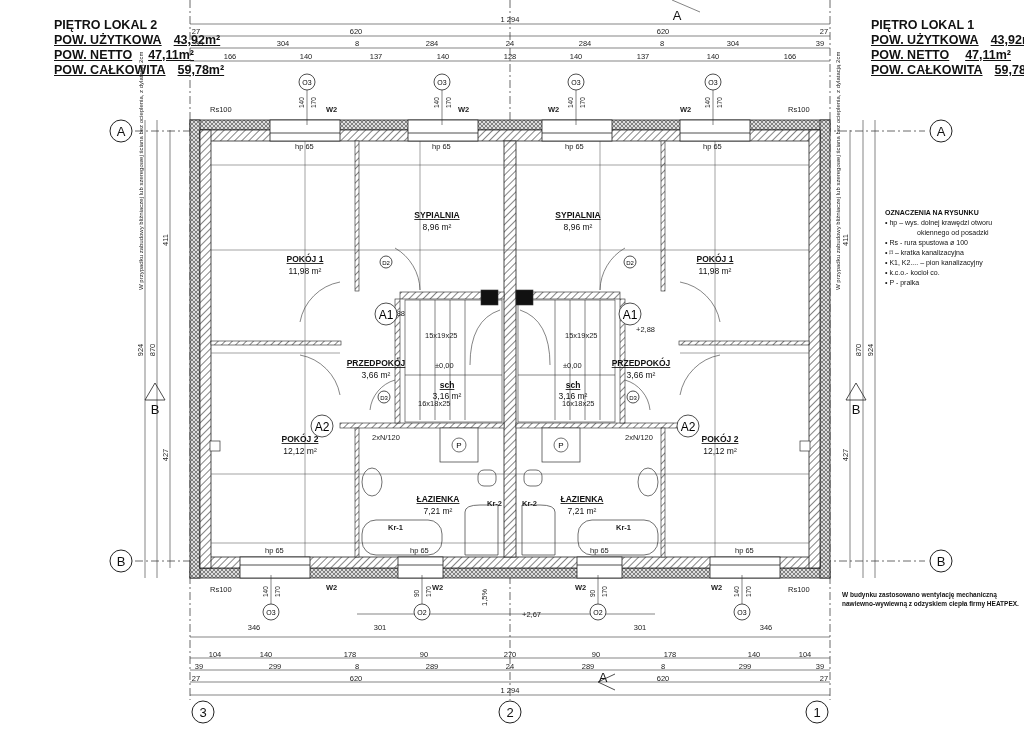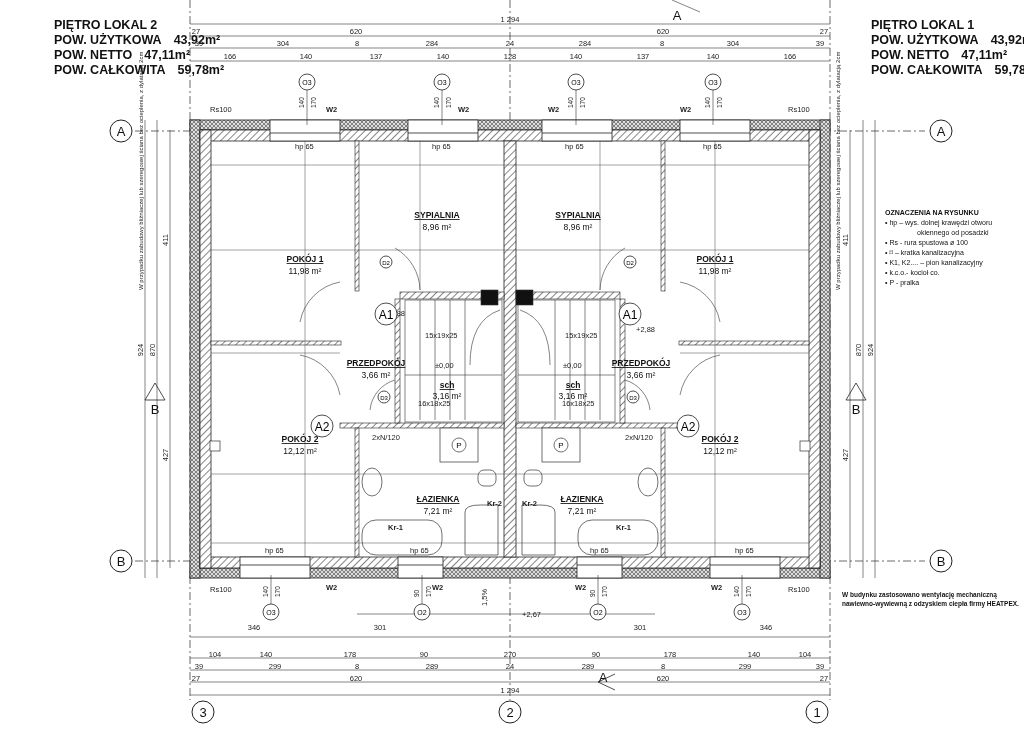--- a/index.html
+++ b/index.html
@@ -1,19 +1,19 @@
 <!DOCTYPE html>
 <html><head>
 <meta charset="utf-8">
 <style>
   html,body{margin:0;padding:0;background:#fff;}
   body{width:1024px;height:736px;position:relative;overflow:hidden;font-family:"Liberation Sans",sans-serif;color:#111;}
   .abs{position:absolute;}
   .info{font-weight:bold;font-size:12.5px;line-height:15px;margin-left:16px;}
-  .info .row{display:flex;white-space:nowrap;}
+  .info .row{display:flex;justify-content:space-between;white-space:nowrap;text-decoration:underline;}
   .info .row span:first-child{margin-right:12px;}
   .legend{font-size:7px;line-height:10px;}
   .legend .t{font-weight:bold;}
   .note{font-size:6.5px;font-weight:bold;line-height:9px;}
   svg text{font-family:"Liberation Sans",sans-serif;}
   .dim{font-size:7.5px;fill:#222;}
   .room{font-size:8.5px;font-weight:bold;text-decoration:underline;fill:#111;}
   .area{font-size:8.5px;fill:#111;}
   .ax{font-size:13px;fill:#111;}
 </style>

